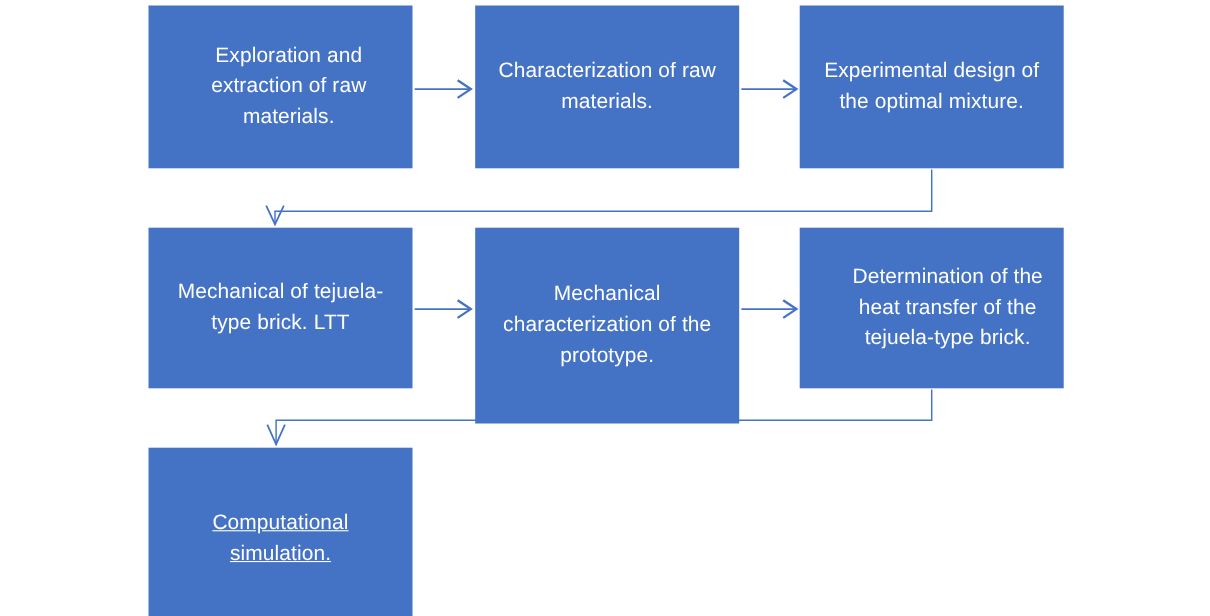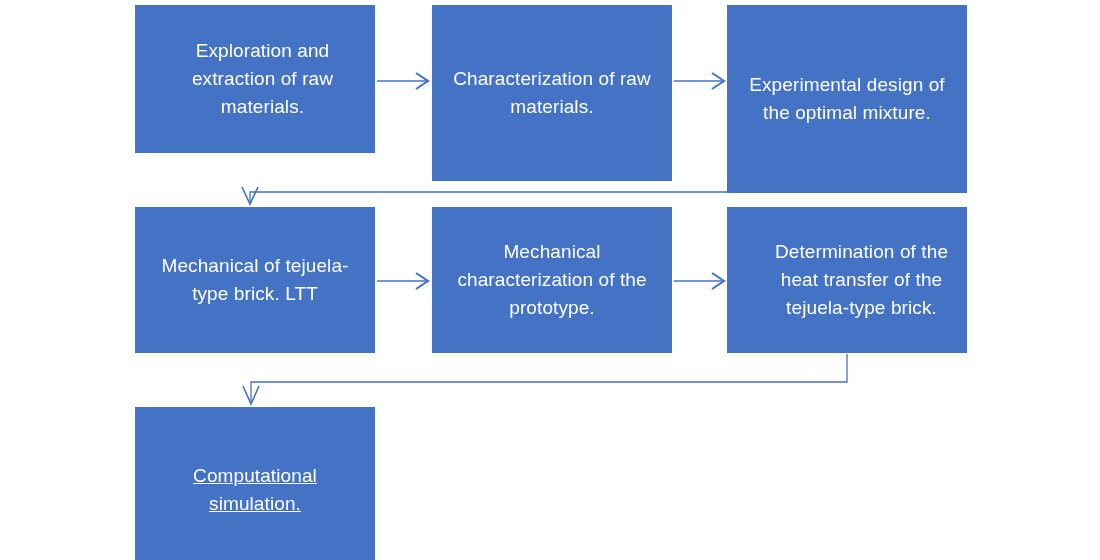--- a/index.html
+++ b/index.html
@@ -39,33 +39,33 @@
 </style>
 </head>
 <body>
 
 <div id="canvas">
 
   <div class="node" style="left:135px; top:5px; width:240px; height:148px;padding-left:25px;">
     <span>Exploration and extraction of raw materials.</span>
   </div>
 
-  <div class="node" style="left:432px; top:5px; width:240px; height:176px;">
+  <div class="node" style="left:432px; top:5px; width:240px; height:148px;">
     <span>Characterization of raw materials.</span>
   </div>
 
-  <div class="node" style="left:727px; top:5px; width:240px; height:188px;">
+  <div class="node" style="left:727px; top:5px; width:240px; height:148px;">
     <span>Experimental design of the optimal mixture.</span>
   </div>
 
   <div class="node" style="left:135px; top:207px; width:240px; height:146px;">
     <span>Mechanical of tejuela-type brick. LTT</span>
   </div>
 
-  <div class="node" style="left:432px; top:207px; width:240px; height:146px;">
+  <div class="node" style="left:432px; top:207px; width:240px; height:178px;">
     <span>Mechanical characterization of the prototype.</span>
   </div>
 
   <div class="node" style="left:727px; top:207px; width:240px; height:146px;padding-left:39px;">
     <span>Determination of the heat transfer of the tejuela-type brick.</span>
   </div>
 
   <div class="node" style="left:135px; top:407px; width:240px; height:166px;text-decoration:underline;">
     <span>Computational simulation.</span>
   </div>

